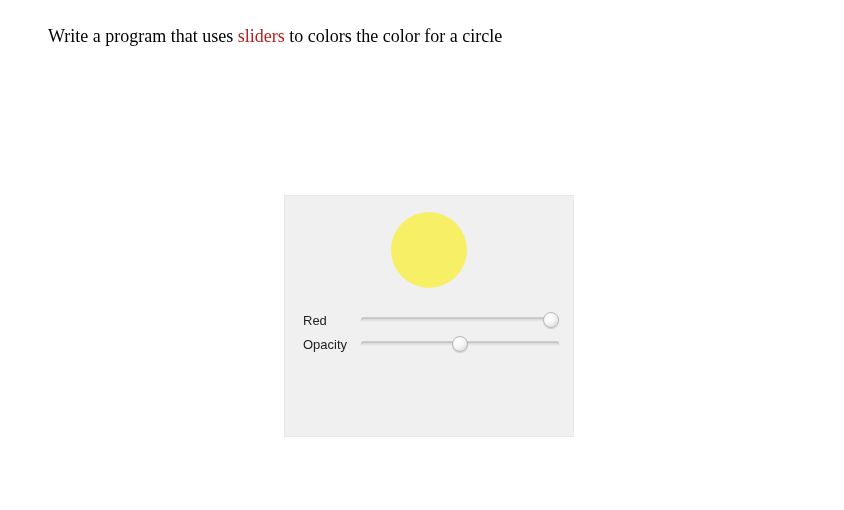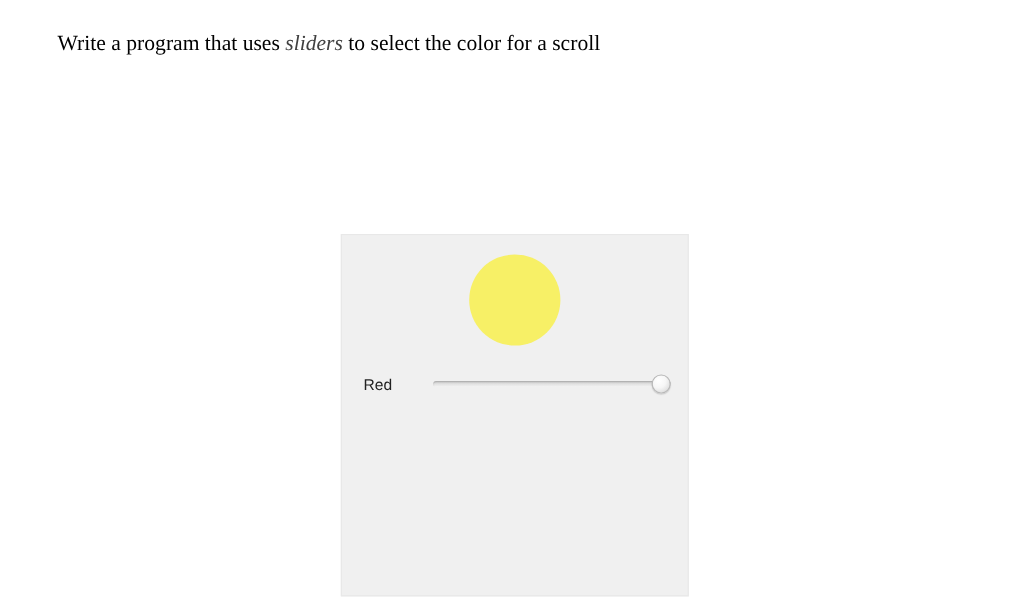--- a/index.html
+++ b/index.html
@@ -16,29 +16,28 @@
     padding: 26px 42px;
   }
   .line1 {
     margin: 0 0 22px 6px;
   }
   .line2 {
     margin: 0;
     line-height: 1.35;
   }
   .red-word {
-    color: #404040;
-    font-style: italic;
+    color: #b91c1c;
   }
   .panel {
     position: absolute;
     left: 284px;
     top: 195px;
     width: 290px;
-    height: 302px;
+    height: 242px;
     background: #f0f0f0;
     border: 1px solid #e8e8e8;
     box-sizing: border-box;
     font-family: "Segoe UI", Arial, sans-serif;
     font-size: 13px;
     color: #222;
   }
   .circle-wrap {
     width: 100%;
     height: 108px;
@@ -97,35 +96,42 @@
     background: radial-gradient(circle at 50% 50%, #ffffff 0%, #ffffff 38%, #eaf6ff 55%, #9cd4f4 100%);
     border: 2px solid #2aa7e0;
     box-shadow: 0 0 2px rgba(42,167,224,0.6);
   }
 </style>
 </head>
 <body>
 
 <div class="page">
   <p class="line1">
-    <span>Write a program that uses </span><span class="red-word">sliders</span><span> to select the color for a scroll</span>
+    <span>Write a program that uses </span><span class="red-word">sliders</span><span> to colors the color for a circle</span>
   </p>
 </div>
 
 <div class="panel">
   <div class="circle-wrap">
     <div class="circle"></div>
   </div>
   <div class="rows">
 
     <div class="row">
       <div class="row-label">Red</div>
       <div class="slider">
         <div class="track"></div>
         <div class="thumb" style="left: 190px;"></div>
       </div>
     </div>
 
 
 
+    <div class="row">
+      <div class="row-label">Opacity</div>
+      <div class="slider">
+        <div class="track"></div>
+        <div class="thumb" style="left: 99px;"></div>
+      </div>
+    </div>
 
   </div>
 </div>
 
 </body></html>

